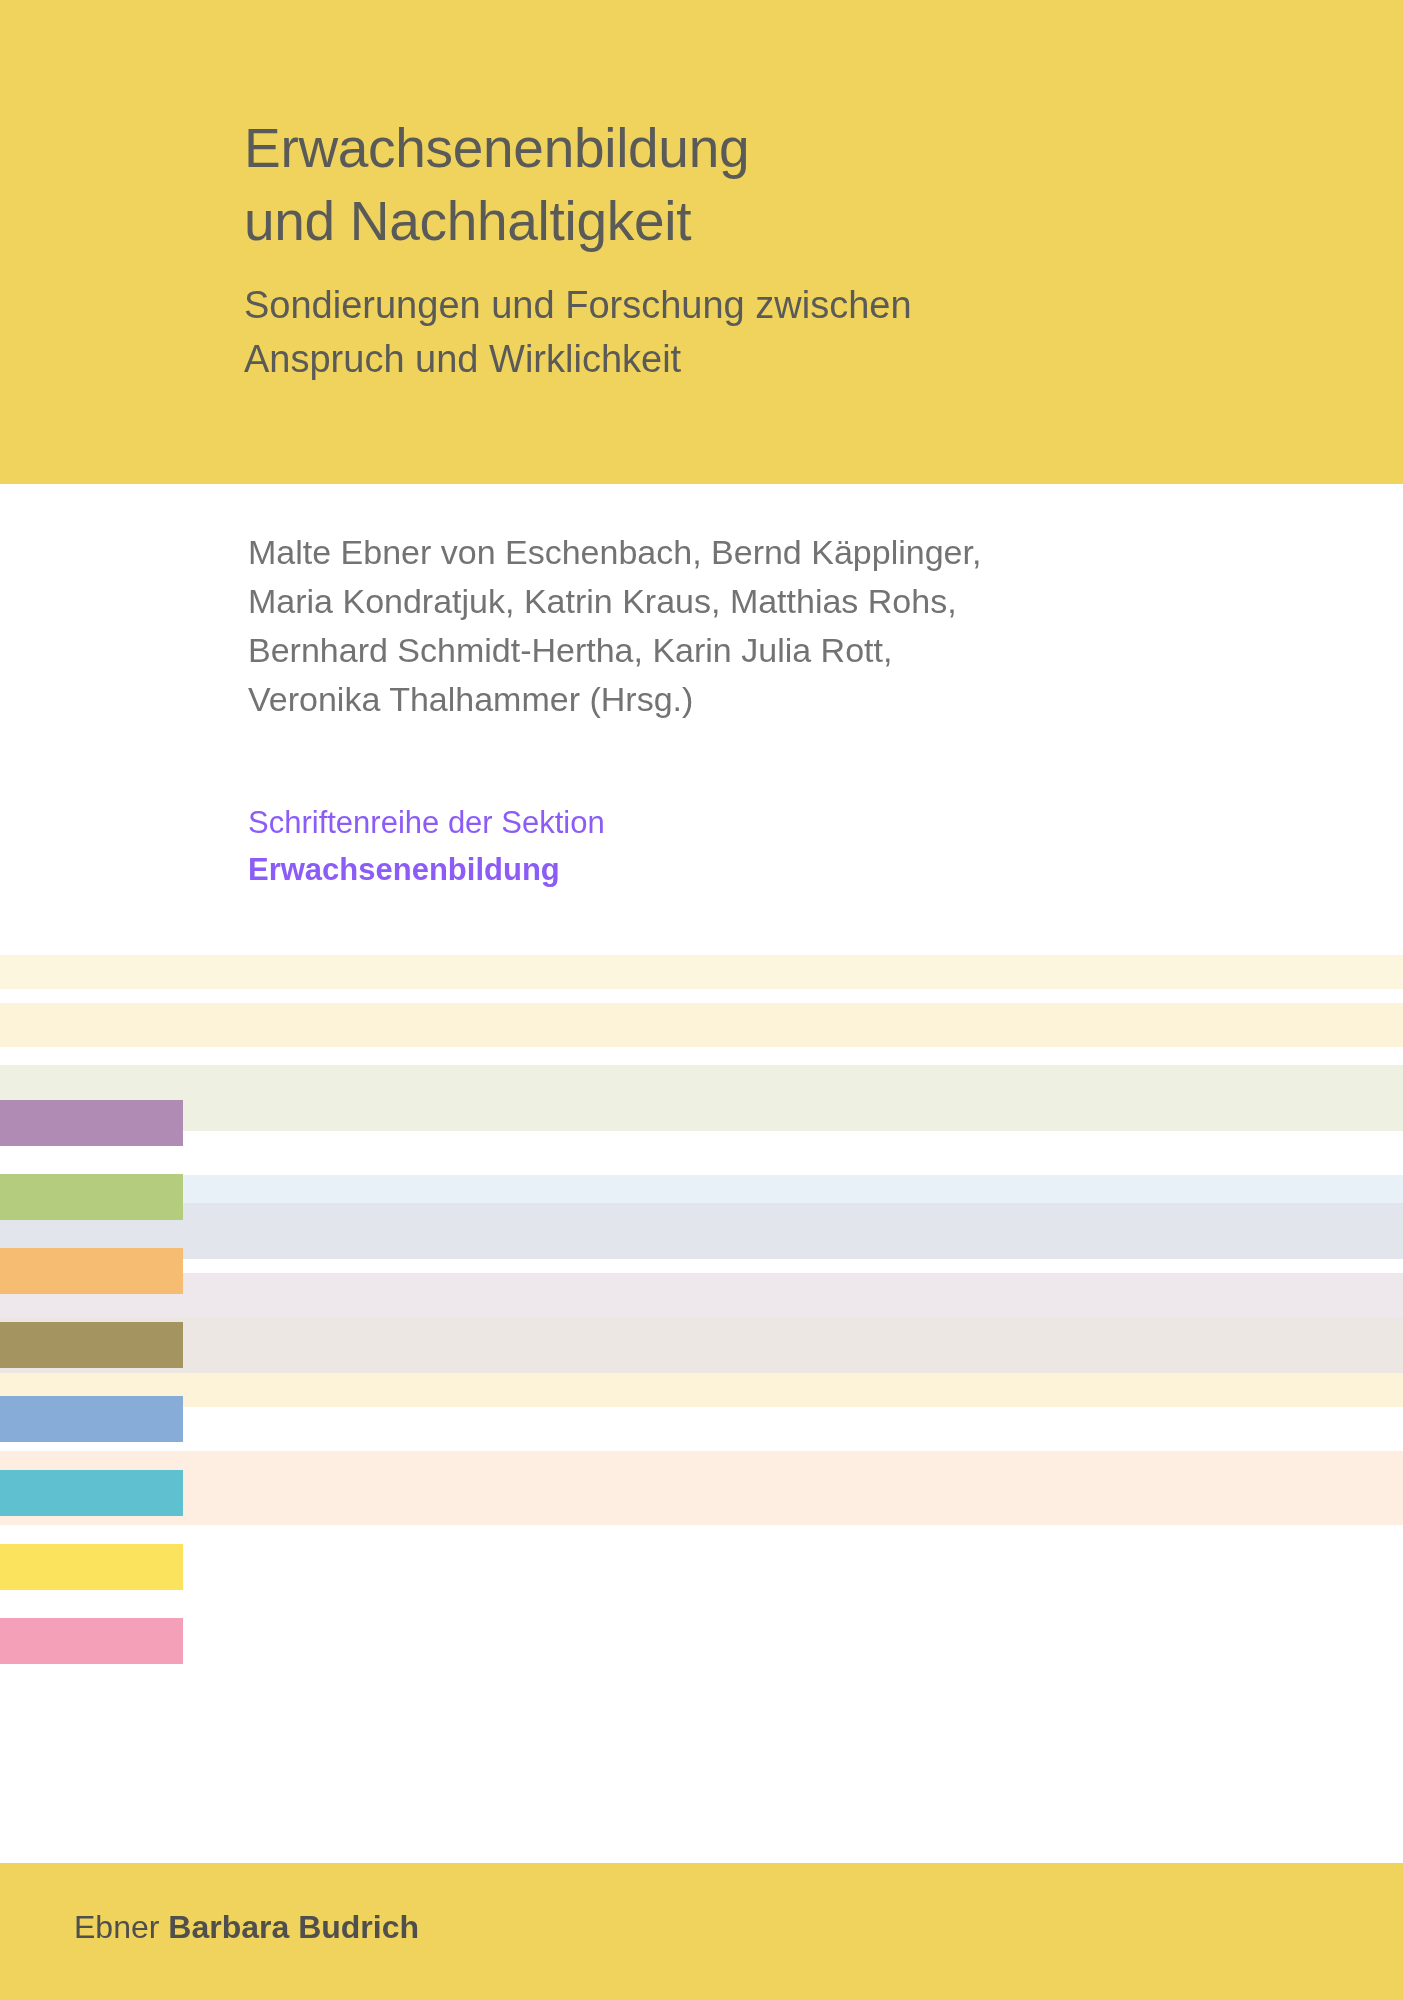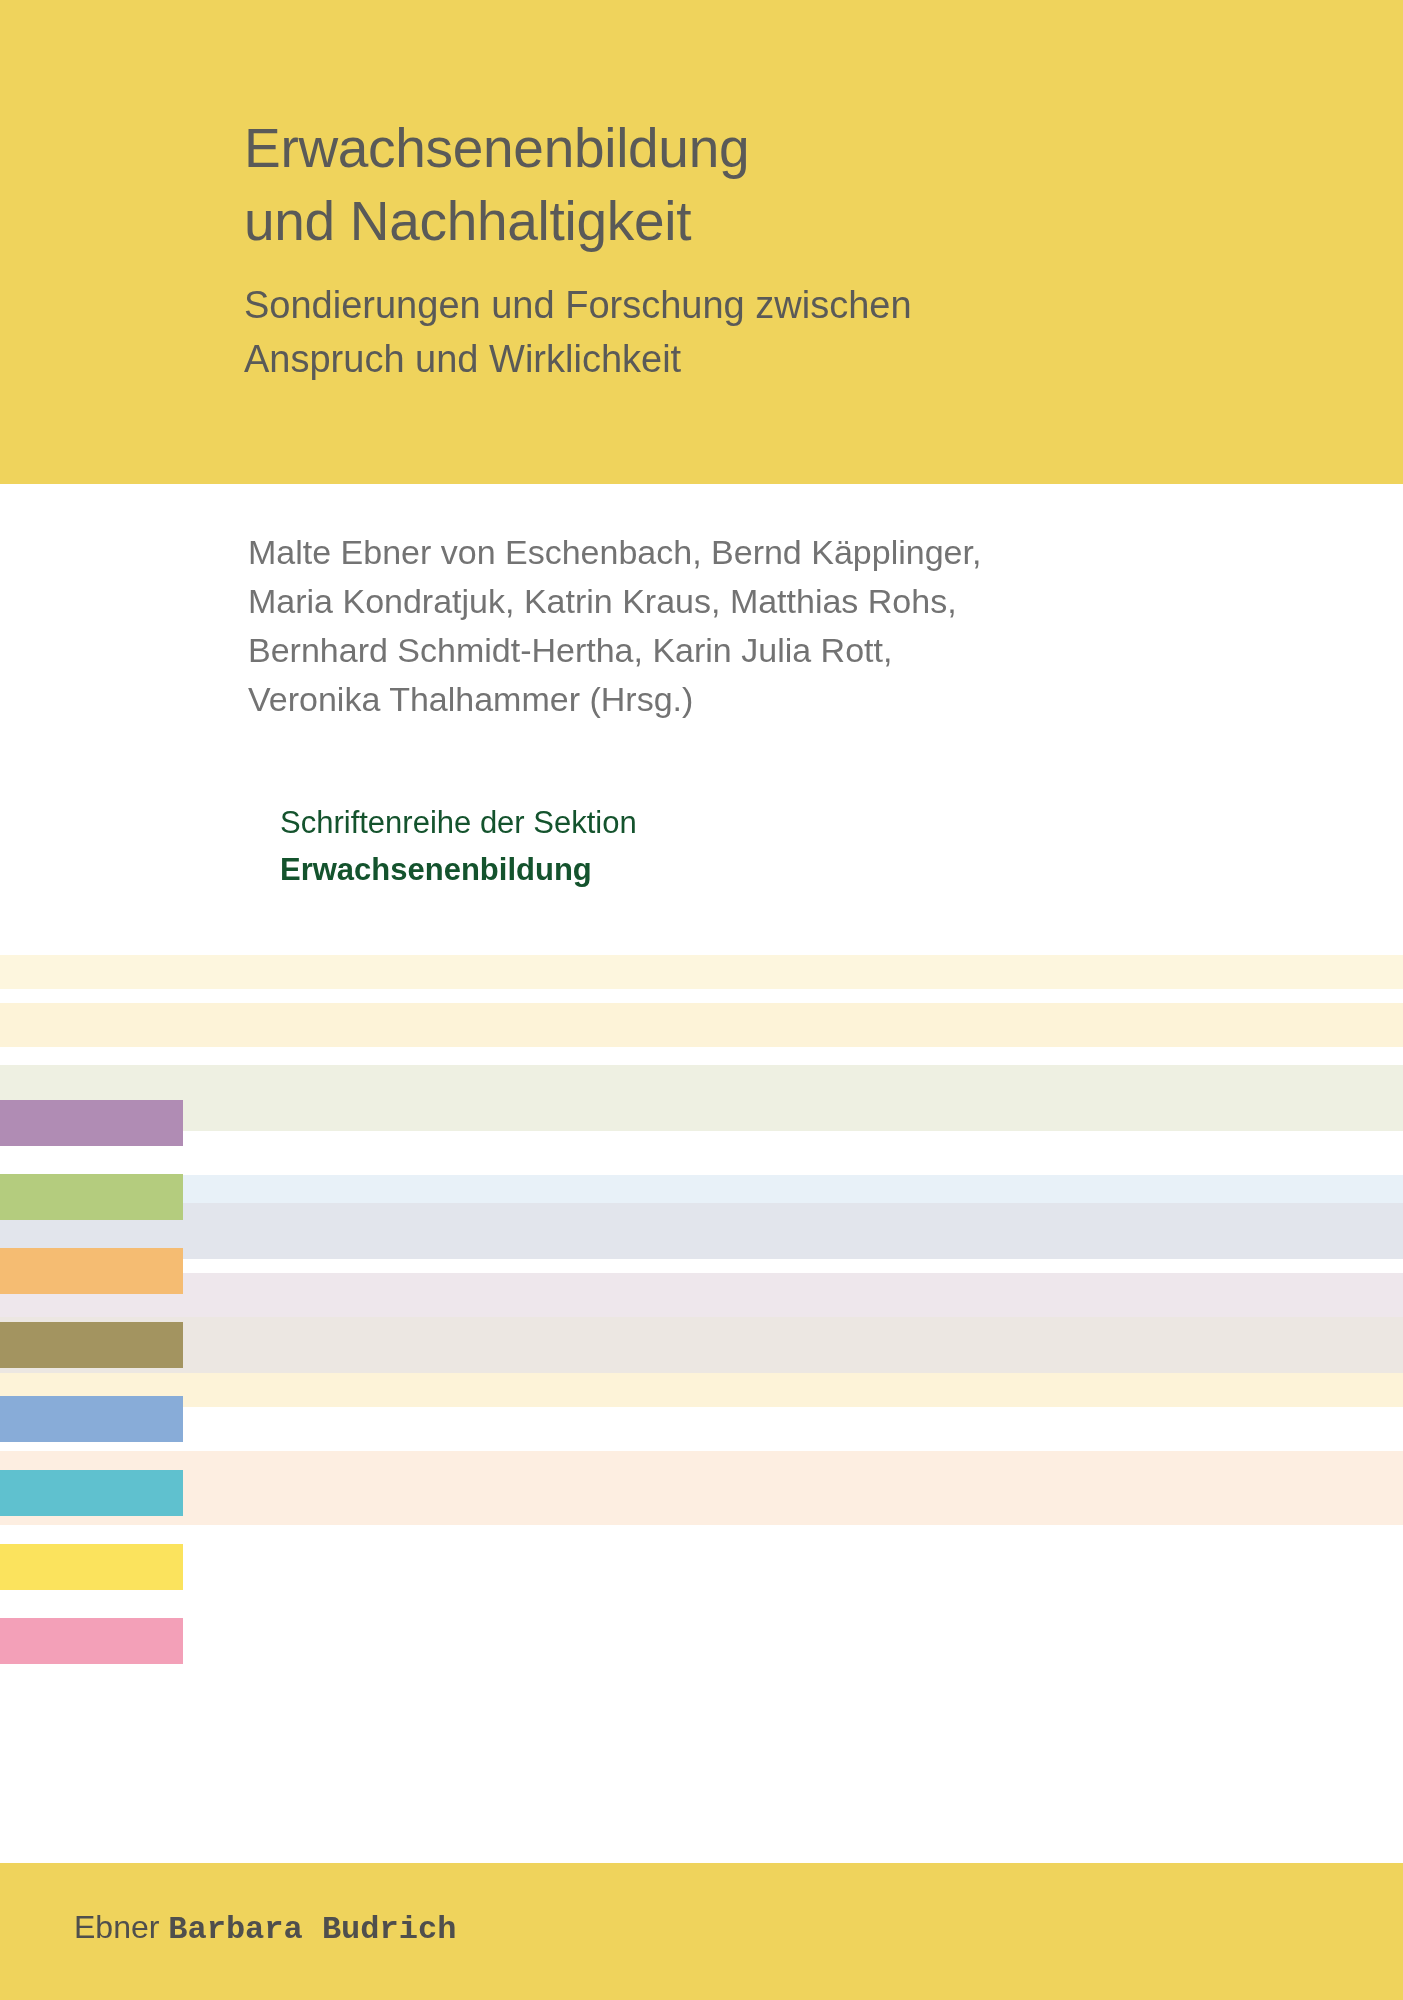--- a/index.html
+++ b/index.html
@@ -64,24 +64,23 @@
     font-size: 34px;
     line-height: 1.44;
     white-space: pre-line;
   }
 
   .series {
     position: absolute;
     left: 248px;
     top: 800px;
     width: 1060px;
-    color: #14532d;
+    color: #8b5cf6;
     font-size: 31px;
     line-height: 1.5;
-    margin-left: 32px;
   }
   .series .line-bold {
     font-weight: bold;
   }
 
   
   .stripes {
     position: absolute;
     left: 0;
     top: 955px;
@@ -146,21 +145,20 @@
   }
   .publisher {
     position: absolute;
     left: 74px;
     top: 46px;
     color: #4f4f4d;
     font-size: 32px;
   }
   .publisher b {
     font-weight: bold;
-    font-family: Liberation Mono, monospace;
   }
 </style>
 </head>
 <body>
 
 <div class="cover">
 
   <div class="top-band">
     <div class="title-block">
       <h1 class="main-title">Erwachsenenbildung

